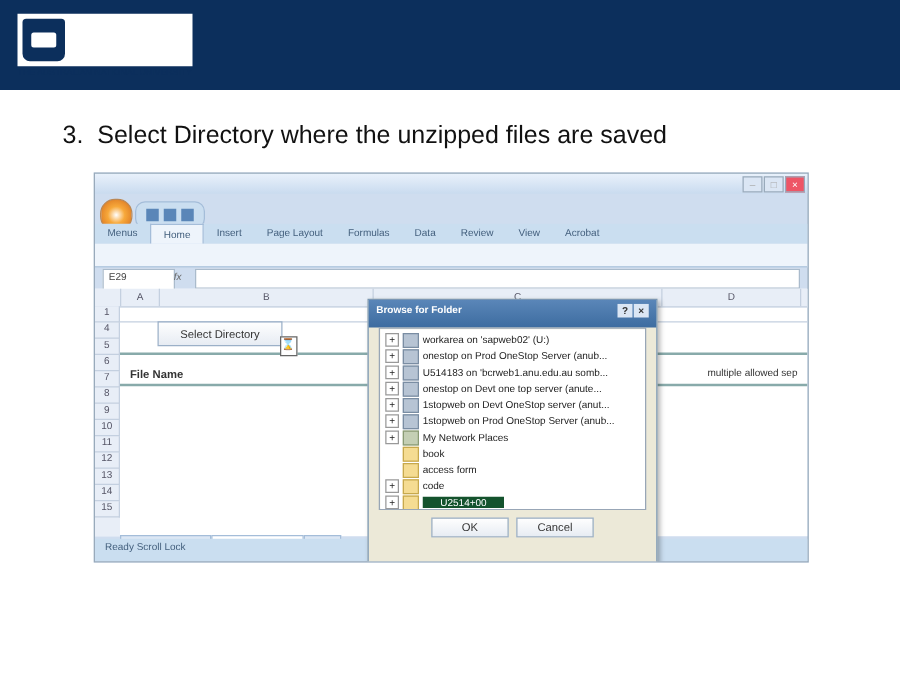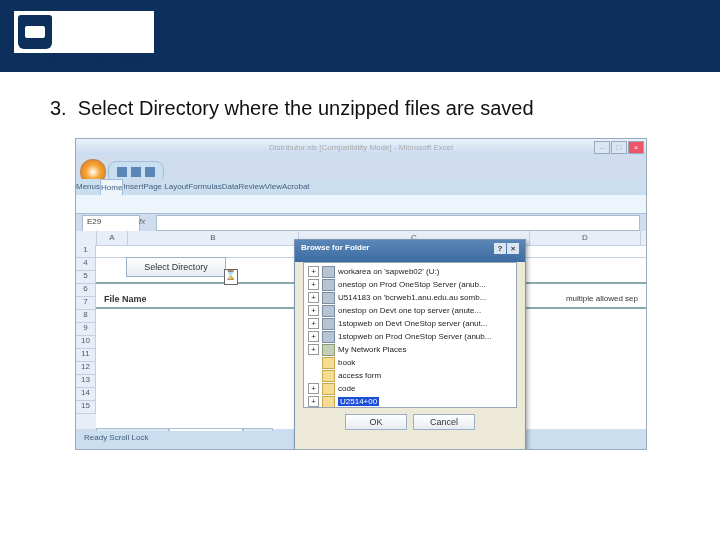--- a/index.html
+++ b/index.html
@@ -12,21 +12,21 @@
 .instruction{padding:25px 50px 18px;font-size:20px;color:#111}
 .shot{position:relative;margin:0 75px;width:570px;height:310px;background:#cfddef;border:1px solid #9ab;overflow:hidden}
 .titlebar{height:16px;background:linear-gradient(#e9f1fb,#c9dbef);display:flex;align-items:center;justify-content:center;font-size:8px;color:#aaa;position:relative}
 .tbtns{position:absolute;right:2px;top:2px;display:flex;gap:1px}
 .tbtns span{width:14px;height:11px;background:#dbe6f4;border:1px solid #9ab;font-size:8px;display:flex;align-items:center;justify-content:center}
 .tbtns span:last-child{background:#e56}
 .office{position:absolute;left:4px;top:20px;width:24px;height:24px;border-radius:12px;background:radial-gradient(#fff,#f7a83a 40%,#d46b1c);border:1px solid #b85}
 .qat{position:absolute;left:32px;top:22px;height:16px;background:#cadef0;border:1px solid #a4bdd9;border-radius:8px;display:flex;gap:4px;padding:2px 8px;align-items:center}
 .qat span{width:10px;height:10px;background:#5a86b8}
 .ribbon{position:absolute;top:40px;left:0;right:0;height:16px;background:#cadef0;display:flex;font-size:8px;color:#44607e}
-.ribbon div{padding:3px 0}
+.ribbon div{padding:3px 10px}
 .ribbon .act{background:#eef4fb;border:1px solid #a4bdd9;border-bottom:none}
 .ribbody{position:absolute;top:56px;left:0;right:0;height:18px;background:#eef4fb;border-bottom:1px solid #a4bdd9}
 .namebox{position:absolute;top:76px;left:6px;width:48px;height:14px;background:#fff;border:1px solid #abc;font-size:8px;padding:1px 4px;color:#444}
 .fxbar{position:absolute;top:76px;left:80px;right:6px;height:14px;background:#fff;border:1px solid #abc}
 .fxbar::before{content:"fx";position:absolute;left:-18px;top:1px;font-size:8px;font-style:italic;color:#666}
 .grid{position:absolute;top:92px;left:0;right:0;bottom:20px;background:#fff}
 .colh{height:14px;background:#e8eef7;border-bottom:1px solid #c4d0e0;display:flex;font-size:8px;color:#556}
 .colh div{border-right:1px solid #c4d0e0;text-align:center;padding-top:2px}
 .rows{position:absolute;top:14px;left:0;width:20px;bottom:0;background:#e8eef7}
 .rows div{height:12px;border-bottom:1px solid #c4d0e0;border-right:1px solid #c4d0e0;font-size:8px;text-align:center;color:#556}
@@ -44,21 +44,21 @@
 .dtitle .dbtns{display:flex;gap:1px}
 .dtitle .dbtns span{width:12px;height:11px;background:#dbe6f4;color:#333;font-size:8px;display:flex;align-items:center;justify-content:center}
 .dsub{font-size:8px;color:#666;padding:6px 8px}
 .tree{margin:0 8px;background:#fff;border:1px solid #98a6b6;height:140px;overflow:auto;font-size:8px;color:#222;padding:2px 4px}
 .tree .it{display:flex;align-items:center;gap:3px;height:13px;white-space:nowrap}
 .tree .plus{width:9px;height:9px;border:1px solid #999;display:inline-flex;align-items:center;justify-content:center;font-size:8px;line-height:1}
 .tree .ico{width:11px;height:10px;display:inline-block}
 .ico-drv{background:#b7c4d4;border:1px solid #7a8da3}
 .ico-net{background:#c4cfb4;border:1px solid #8a9b74}
 .ico-f{background:#f5dc92;border:1px solid #c7a94d}
-.tree .sel{background:#1d4ed8;color:#fff;padding:0 2px}
+.tree .sel{background:#14532d;color:#fff;padding:0 14px}
 .dbtns2{display:flex;justify-content:center;gap:6px;margin-top:6px}
 .dbtns2 .btn{position:static;width:56px;padding:2px}
 .hline{position:absolute;background:#c4d0e0;height:1px;left:20px;right:0}
 </style>
 </head>
 <body>
 
 <div class="header">
   <div>
     <div class="logo-box">
@@ -68,21 +68,20 @@
   </div>
 </div>
 
 <div class="instruction">
   <span>3.</span>
   &nbsp;<span>Select Directory where the unzipped files are saved</span>
 </div>
 
 <div class="shot">
   <div class="titlebar">
-    <span>Distributor.xls [Compatibility Mode] - Microsoft Excel</span>
     <div class="tbtns">
       <span>–</span>
       <span>□</span>
       <span style="color:#fff">×</span>
     </div>
   </div>
   <div class="office"></div>
   <div class="qat">
     <span></span>
     <span></span>

